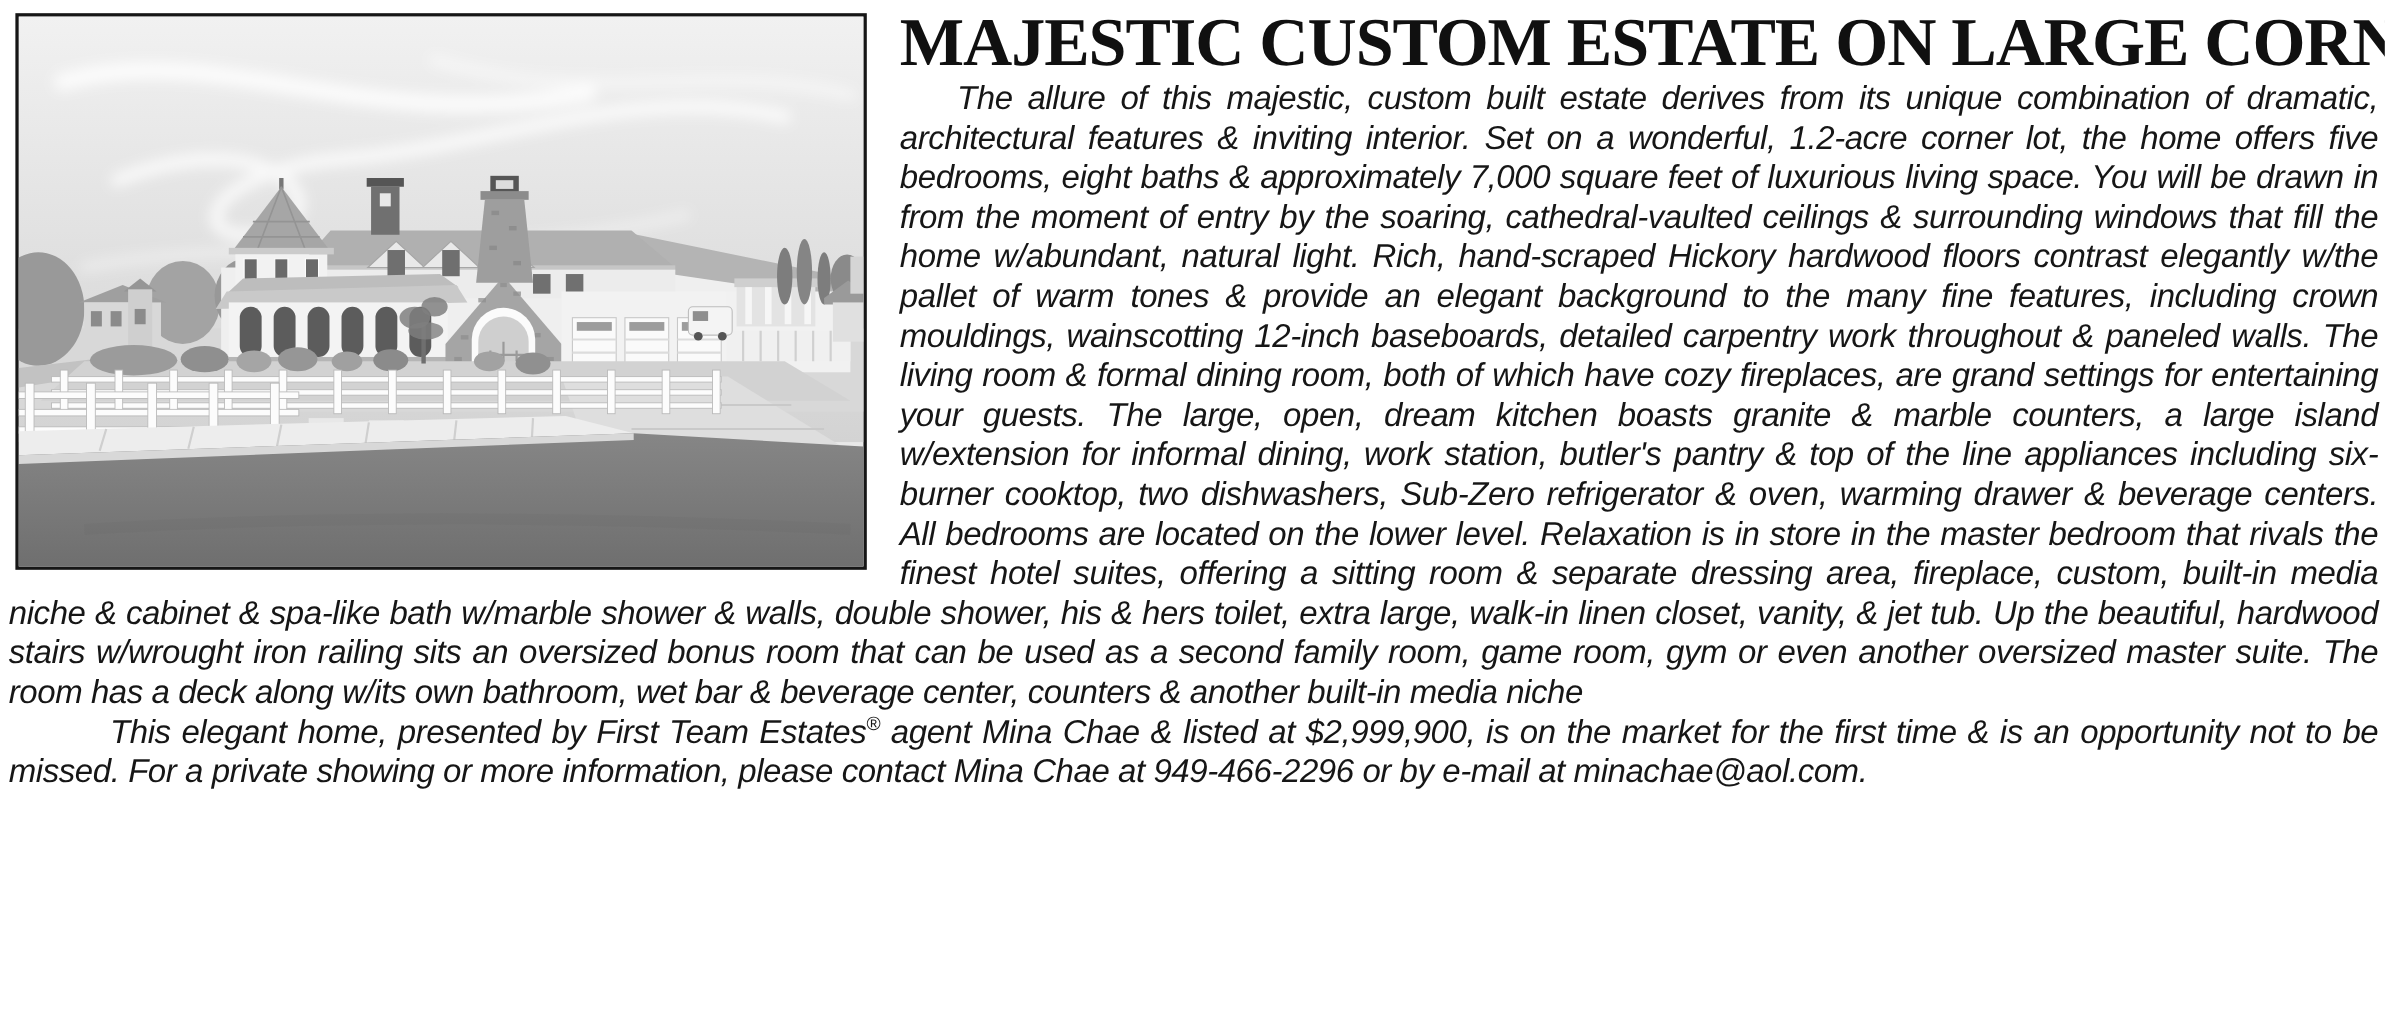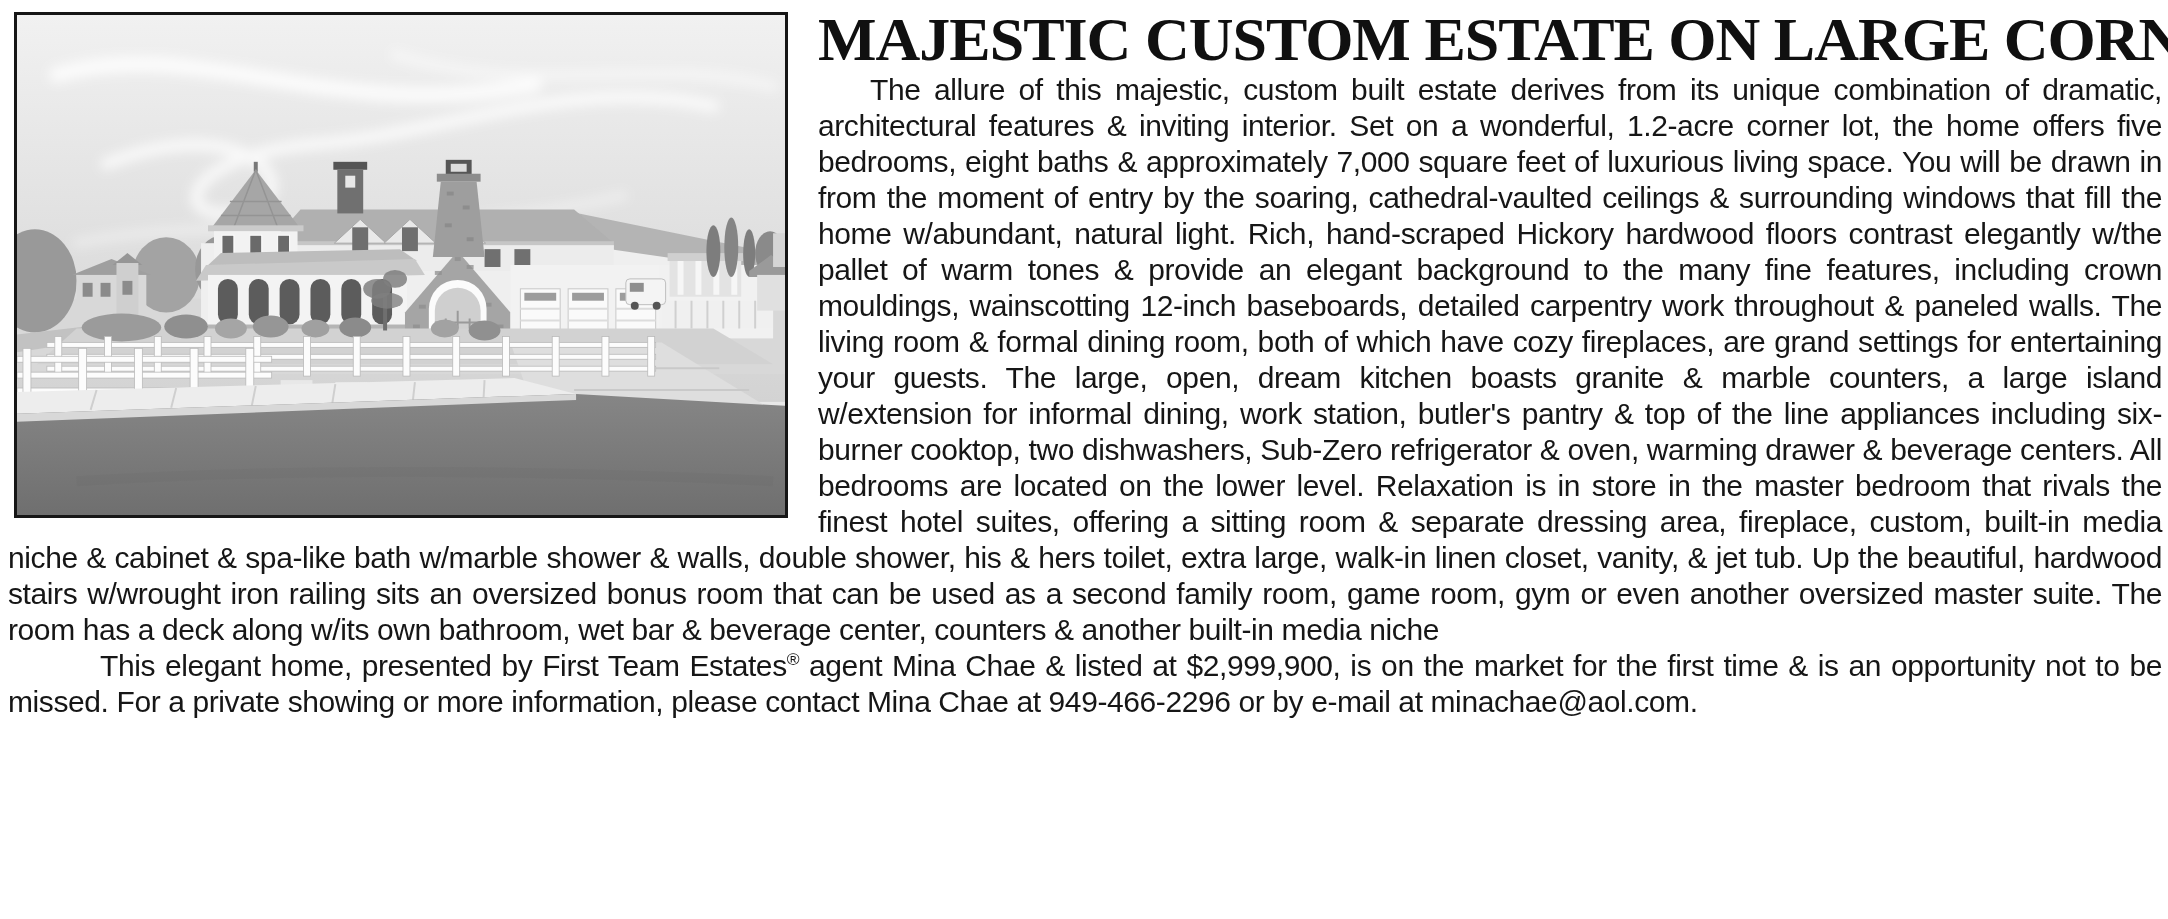--- a/index.html
+++ b/index.html
@@ -32,20 +32,21 @@
     margin:0 0 4px 0;
     white-space:nowrap;
   }
 
   p.body-text {
     font-size:30px;
     line-height:36px;
     letter-spacing:-0.4px;
     text-align:justify;
     color:#161616;
+    font-style:italic;
   }
   p.indent1 { text-indent:52px; }
   p.indent2 { text-indent:92px; }
   sup.reg { font-size:58%; vertical-align:super; line-height:0; }
 </style>
 </head>
 <body>
 
 <div class="ad">
 

